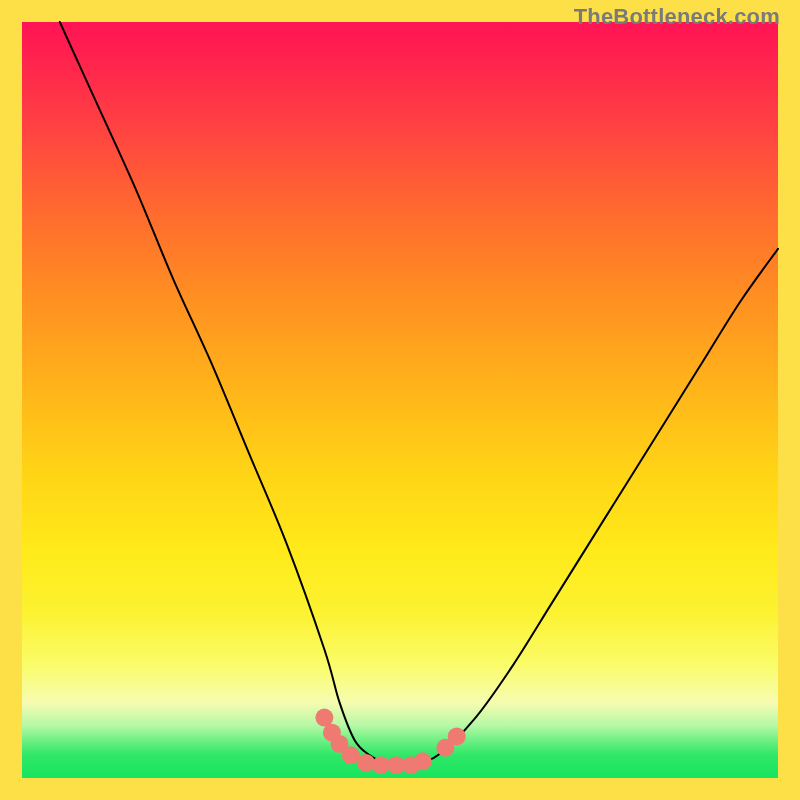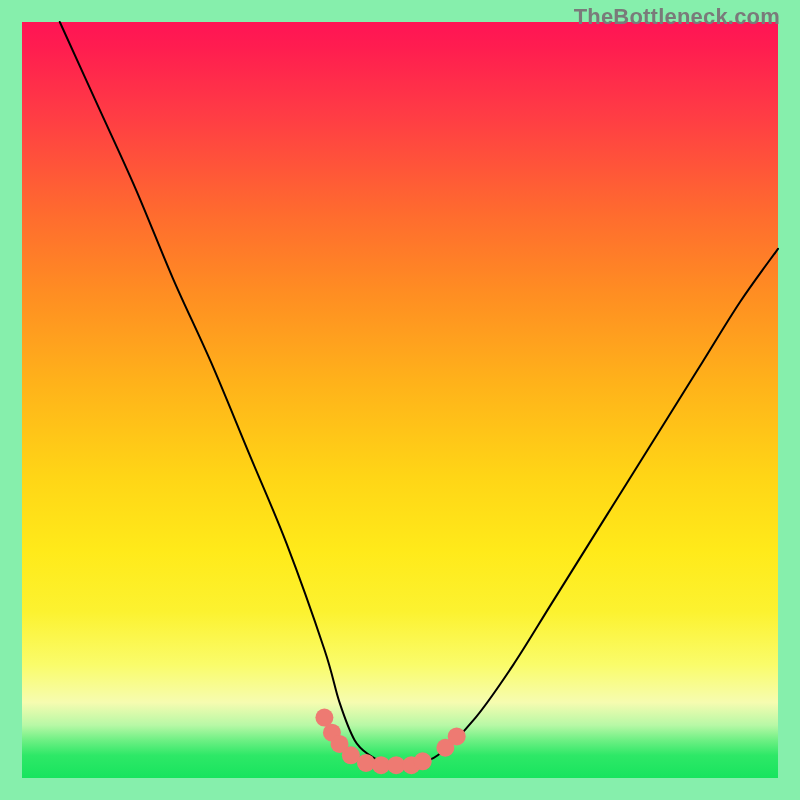--- a/index.html
+++ b/index.html
@@ -9,21 +9,21 @@
     height: 800px;
     background: #000000;
     overflow: hidden;
   }
   .frame {
     position: absolute;
     top: 0;
     left: 0;
     width: 800px;
     height: 800px;
-    background: #86efac;
+    background: #fde047;
   }
   .gradient-area {
     position: absolute;
     
     top: 22px;
     left: 22px;
     width: 756px;
     height: 756px;
     
     background: linear-gradient(

